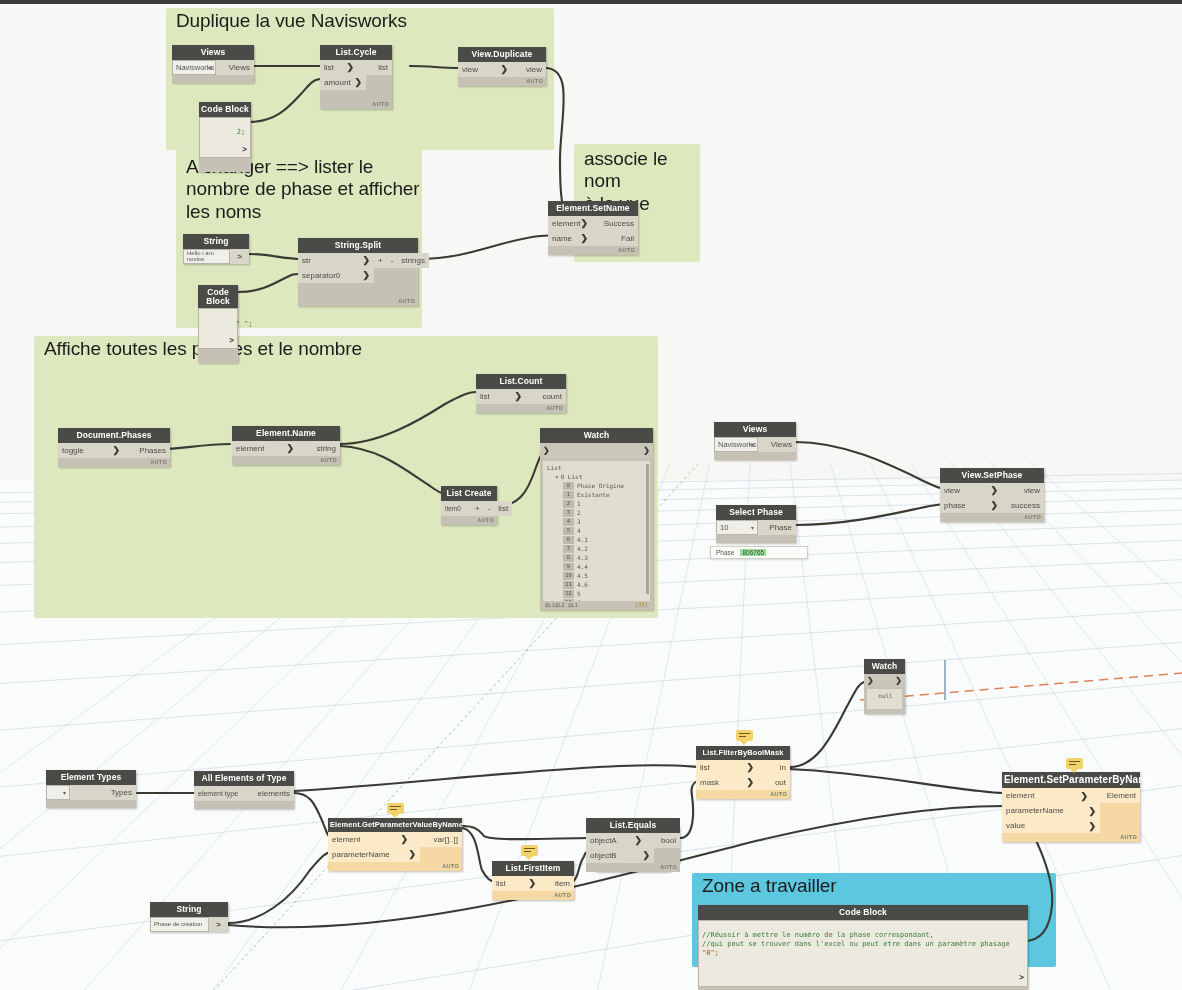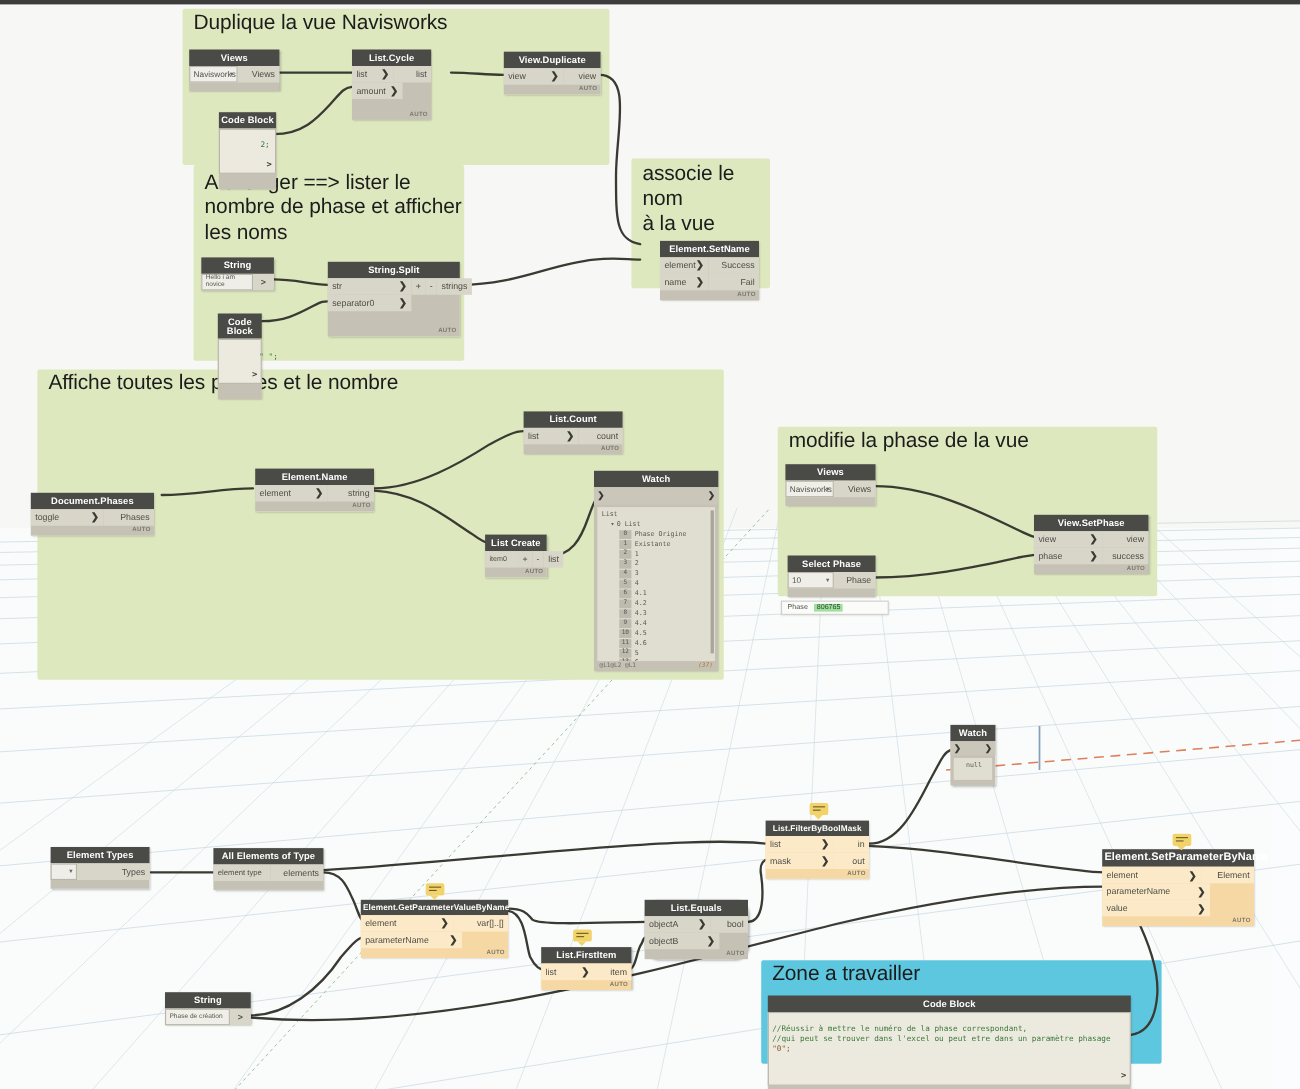--- a/index.html
+++ b/index.html
@@ -178,23 +178,20 @@
 
   <div class="group g-green" style="left:574px;top:144px;width:126px;height:118px;">
     <div class="gtitle" style="top:4px;">associe le nom
 à la vue</div>
   </div>
 
   <div class="group g-green" style="left:34px;top:336px;width:624px;height:282px;">
     <div class="gtitle">Affiche toutes les phases et le nombre</div>
   </div>
 
-  <div class="group g-green" style="left:707px;top:388px;width:345px;height:154px;">
-    <div class="gtitle">modifie la phase de la vue</div>
-  </div>
 
 
   <div class="group g-blue" style="left:692px;top:873px;width:364px;height:94px;">
     <div class="gtitle">Zone a travailler</div>
   </div>
 
   <svg class="wires" viewBox="0 0 1182 990">
     <g fill="none" stroke="#3a3a33" stroke-width="2.1" stroke-linecap="round">
 
       <path d="M253,66 C285,66 295,66 320,66"></path>
@@ -350,42 +347,42 @@
             <span>separator0</span>
             <span class="chev">❯</span>
           </div>
         <div style="flex:1;"></div>
       </div>
       <div class="nspace" style="height:14px;"></div>
       <div class="nfoot">AUTO</div>
     </div>
   </div>
 
-  <div class="node" style="left:600px;top:201px;width:90px;margin-top:18px;">
+  <div class="node" style="left:548px;top:201px;width:90px;">
     <div class="nhead light">Element.SetName</div>
     <div class="nbody">
       <div class="prow">
         <div class="pin">
             <span>element</span>
             <span class="chev">❯</span>
           </div>
         <div class="pout" style="width:38px;">Success</div>
       </div>
       <div class="prow">
         <div class="pin">
             <span>name</span>
             <span class="chev">❯</span>
           </div>
         <div class="pout" style="width:38px;">Fail</div>
       </div>
       <div class="nfoot">AUTO</div>
     </div>
   </div>
 
-  <div class="node" style="left:28px;top:428px;width:112px;margin-top:20px;">
+  <div class="node" style="left:58px;top:428px;width:112px;">
     <div class="nhead light">Document.Phases</div>
     <div class="nbody">
       <div class="prow">
         <div class="pin">
             <span>toggle</span>
             <span class="chev">❯</span>
           </div>
         <div class="pout" style="width:38px;">Phases</div>
       </div>
       <div class="nfoot">AUTO</div>

